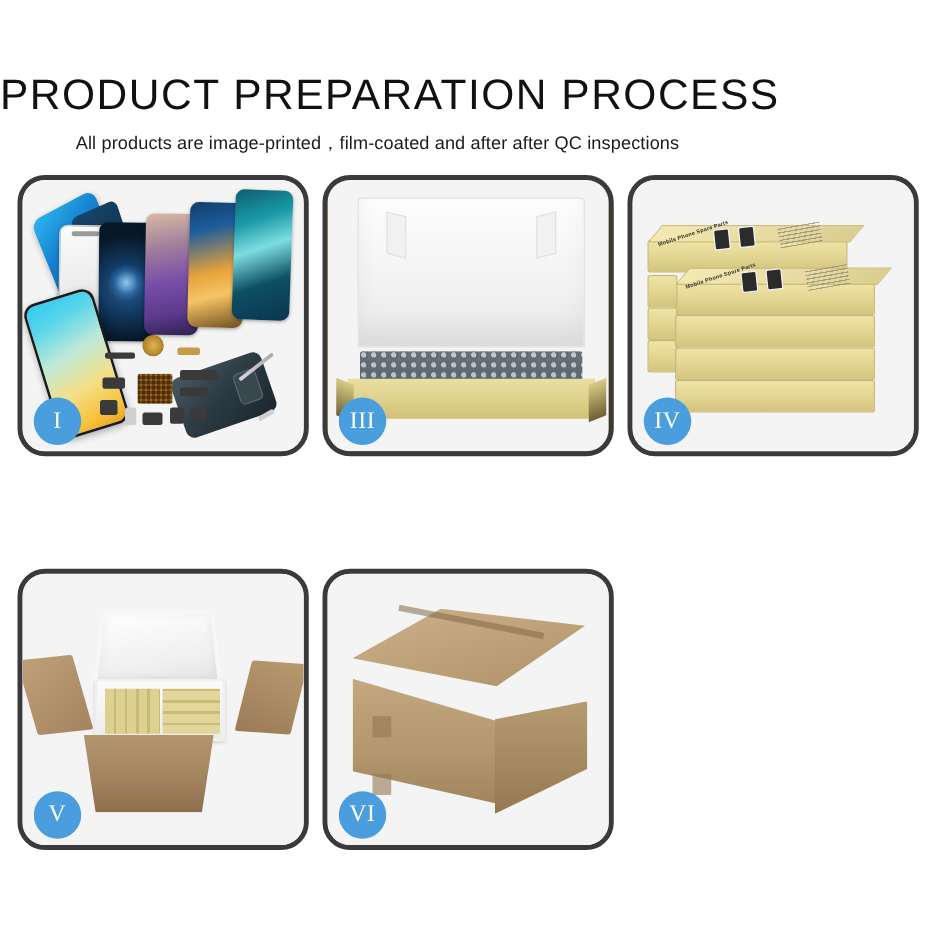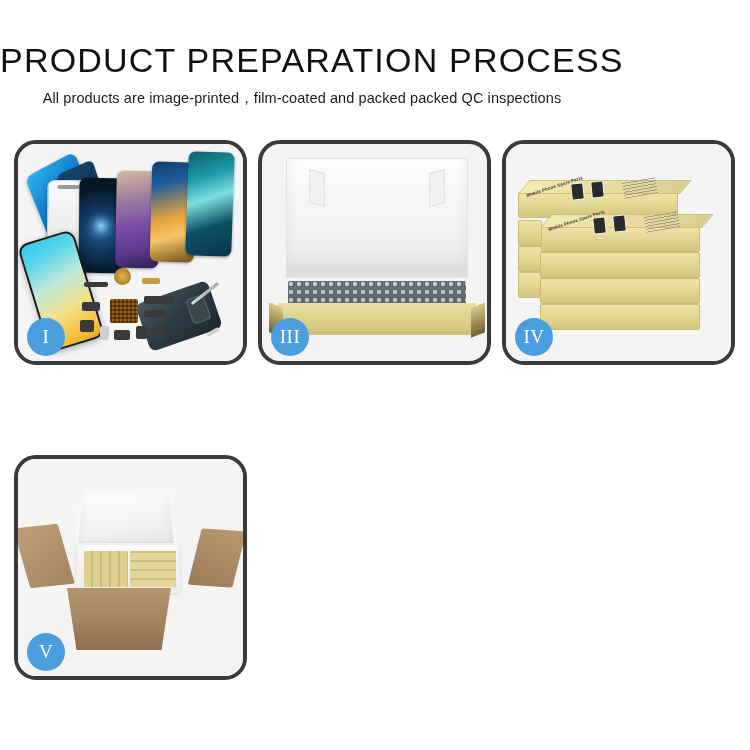--- a/index.html
+++ b/index.html
@@ -9,21 +9,21 @@
     font-family: "Liberation Sans", sans-serif;
     overflow: hidden;
   }
   #page {
     position: relative;
     width: 750px; height: 750px;
     background: #ffffff;
   }
 
   
-  .header { position: absolute; top: 0; left: 0; width: 604px; text-align: center; }
+  .header { position: absolute; top: 16px; left: 0; width: 604px; text-align: center; }
   .title {
     margin-top: 41px;
     font-size: 34px;
     letter-spacing: 1.2px;
     font-weight: 500;
     color: #111111;
     font-family: "Liberation Sans", sans-serif;
     white-space: nowrap;
   }
   .subtitle {
@@ -416,21 +416,21 @@
     border-radius: 1px;
   }
 </style>
 </head>
 <body>
 
 <div id="page">
 
   <div class="header">
     <div class="title">PRODUCT PREPARATION PROCESS</div>
-    <div class="subtitle">All products are image-printed，film-coated and packed packed QC inspections</div>
+    <div class="subtitle">All products are image-printed，film-coated and after after QC inspections</div>
   </div>
 
   <div class="grid">
 
     <div class="panel p1">
       <div class="panel-photo">
         <div class="ph-blueflat"></div>
         <div class="phone ph-glass"></div>
         <div class="phone ph-black"></div>
         <div class="phone ph-purple"></div>
@@ -507,15 +507,26 @@
         <div class="flap-right"></div>
         <div class="foam-lid"></div>
         <div class="foam"></div>
         <div class="ybars-h"></div>
         <div class="ybars-v"></div>
         <div class="carton"></div>
       </div>
       <div class="badge">V</div>
     </div>
 
+    <div class="panel p6">
+      <div class="panel-photo">
+        <div class="box6-top"></div>
+        <div class="box6-seam"></div>
+        <div class="box6-front"></div>
+        <div class="box6-side"></div>
+        <div class="tape6" style="left:36px;top:114px;"></div>
+        <div class="tape6" style="left:36px;top:160px;"></div>
+      </div>
+      <div class="badge">VI</div>
+    </div>
 
   </div>
 </div>
 
 </body></html>

